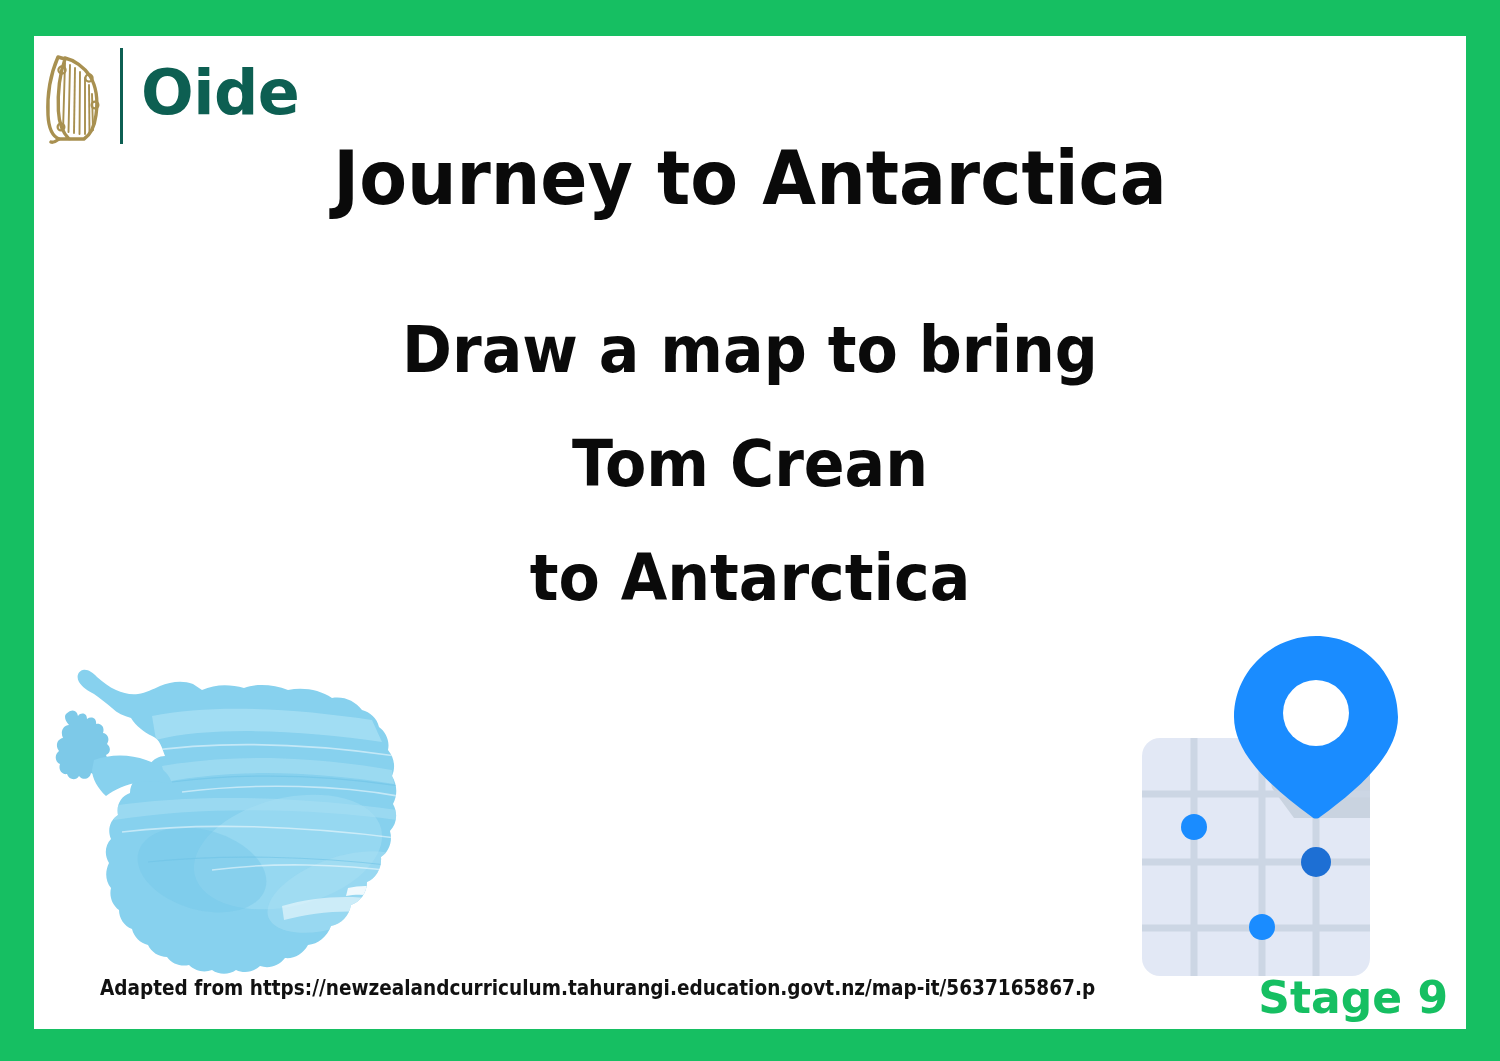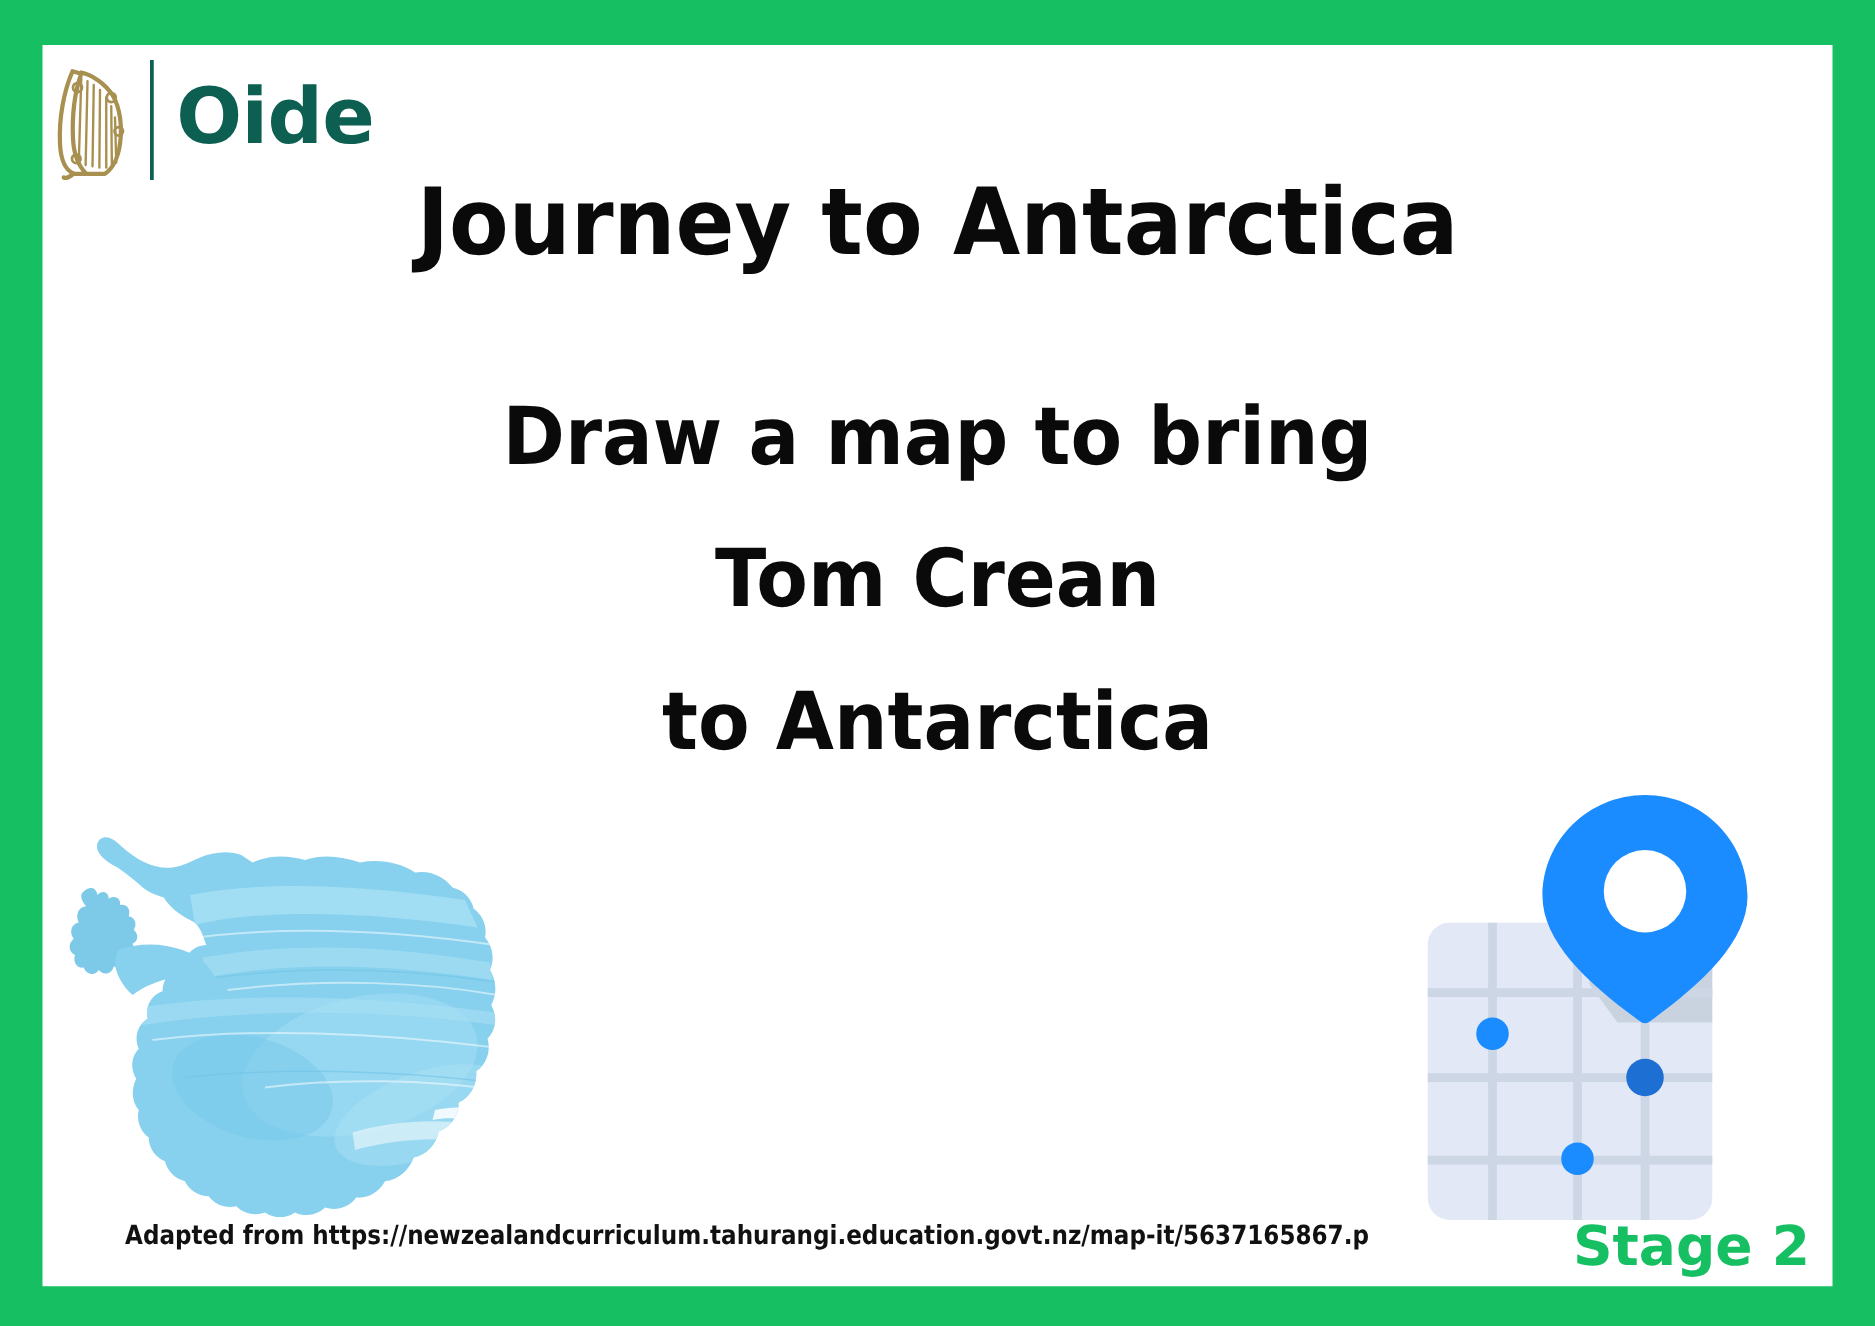--- a/index.html
+++ b/index.html
@@ -263,16 +263,16 @@
 
         <g>
           <path d="M222 14 C177 14 140 50 140 95 C140 132 178 166 218 195 C220 197 224 197 226 195
                    C266 166 304 132 304 95 C304 50 267 14 222 14 Z" fill="#1a8cff"></path>
           <circle cx="222" cy="91" r="33" fill="#ffffff"></circle>
         </g>
       </svg>
     </div>
 
     <div id="source-note">Adapted from https://newzealandcurriculum.tahurangi.education.govt.nz/map-it/5637165867.p</div>
-    <div id="stage-label">Stage 2</div>
+    <div id="stage-label">Stage 9</div>
 
   </div>
 </div>
 
 </body></html>

